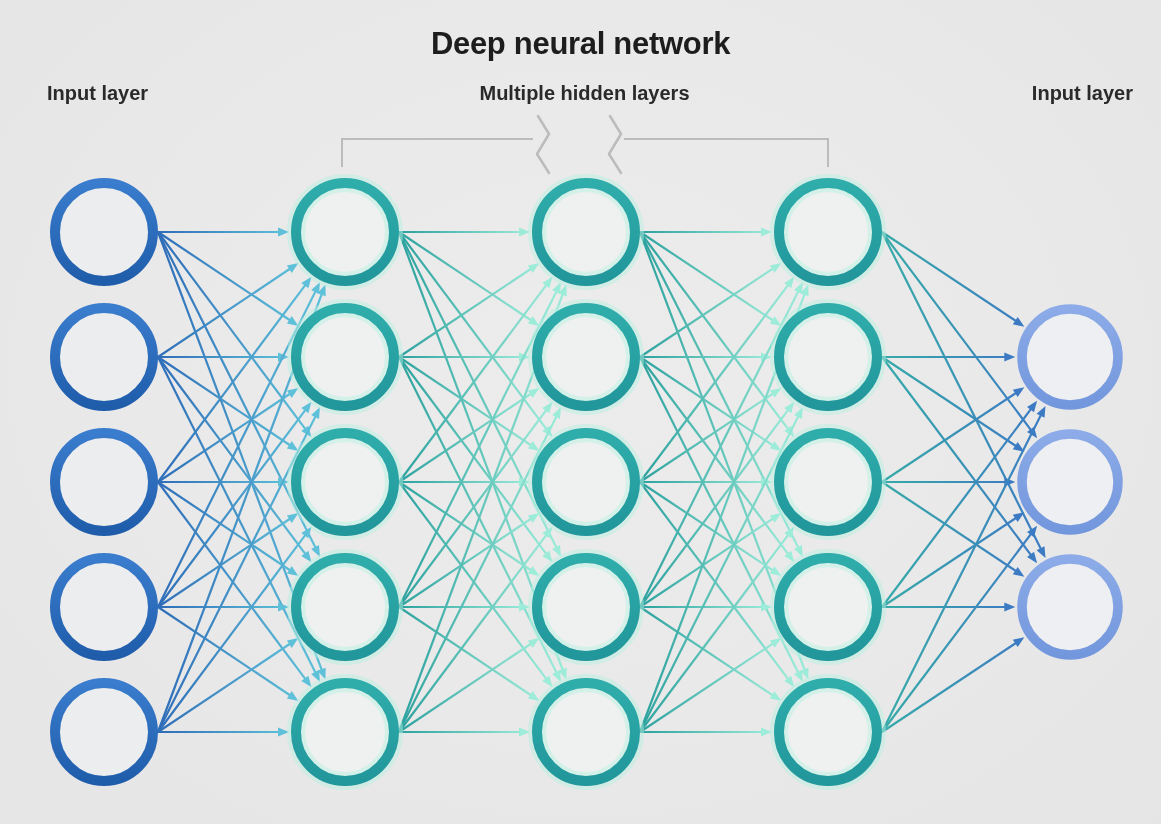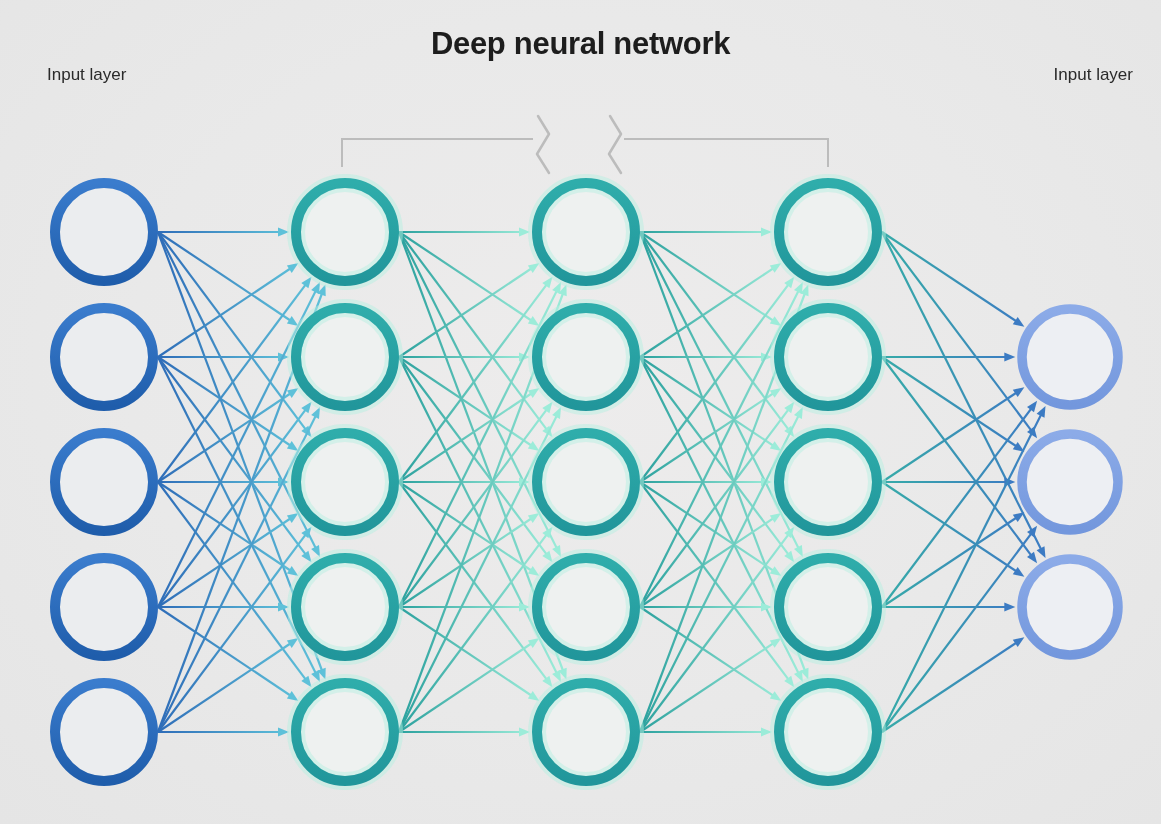--- a/index.html
+++ b/index.html
@@ -15,36 +15,37 @@
     position: absolute;
     top: 26px; left: 0; width: 100%;
     text-align: center;
     font-size: 31px;
     font-weight: 700;
     letter-spacing: -0.3px;
     color: #1d1d1d;
   }
   .layer-label {
     position: absolute;
-    top: 65px;
-    font-size: 17px;
-    font-weight: 400;
+    top: 82px;
+    font-size: 20px;
+    font-weight: 700;
     color: #2a2a2a;
   }
   .label-input  { left: 47px; }
   .label-hidden { left: 50%; transform: translateX(-50%); margin-left: 4px; }
   .label-output { right: 28px; }
   .net-wrap, .net-wrap svg { position: absolute; left: 0; top: 0; width: 1161px; height: 824px; }
 </style>
 </head>
 <body>
 
 <div class="canvas">
   <div class="title">Deep neural network</div>
   <div class="layer-label label-input">Input layer</div>
+  <div class="layer-label label-hidden">Multiple hidden layers</div>
   <div class="layer-label label-output">Input layer</div>
   <div class="net-wrap">
       <svg class="net" width="1161" height="824" viewBox="0 0 1161 824" xmlns="http://www.w3.org/2000/svg">
         <defs>
           <linearGradient id="ng0" x1="0" y1="0" x2="0" y2="1">
             <stop offset="0" stop-color="#3a7ccd"></stop>
             <stop offset="1" stop-color="#1f5dab"></stop>
           </linearGradient>
           <linearGradient id="ng1" x1="0" y1="0" x2="0" y2="1">
             <stop offset="0" stop-color="#2fadab"></stop>

